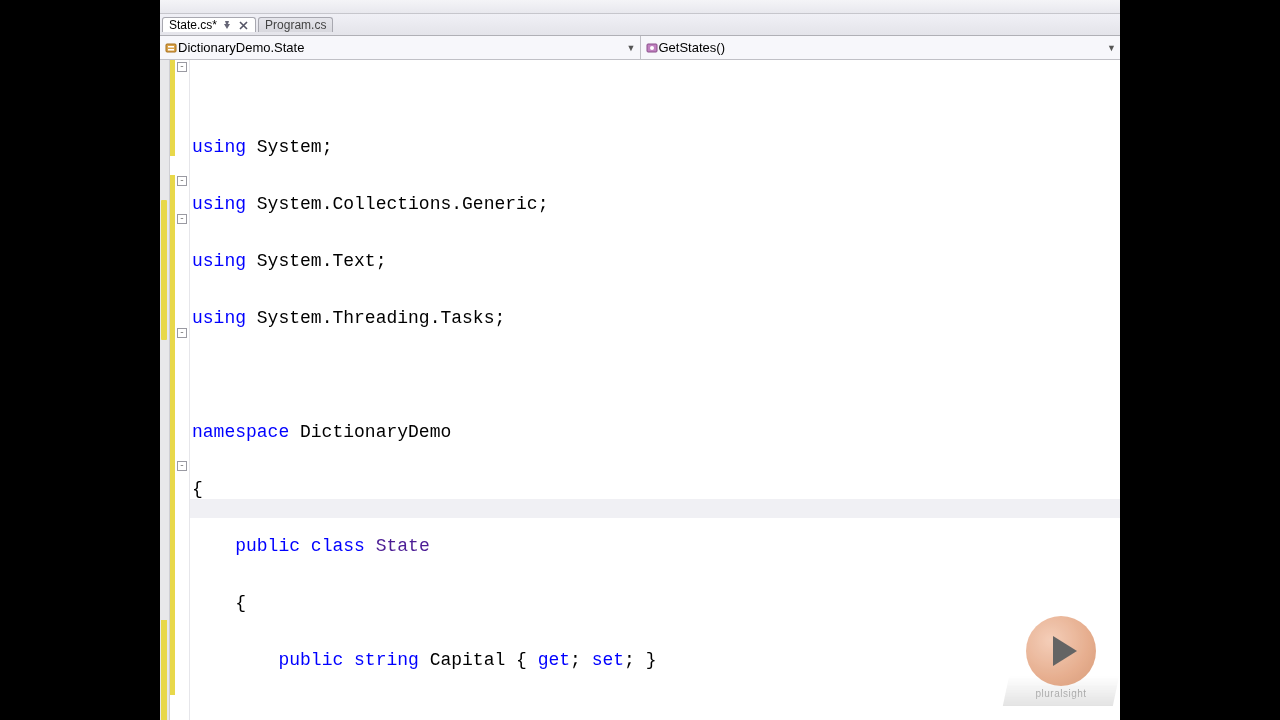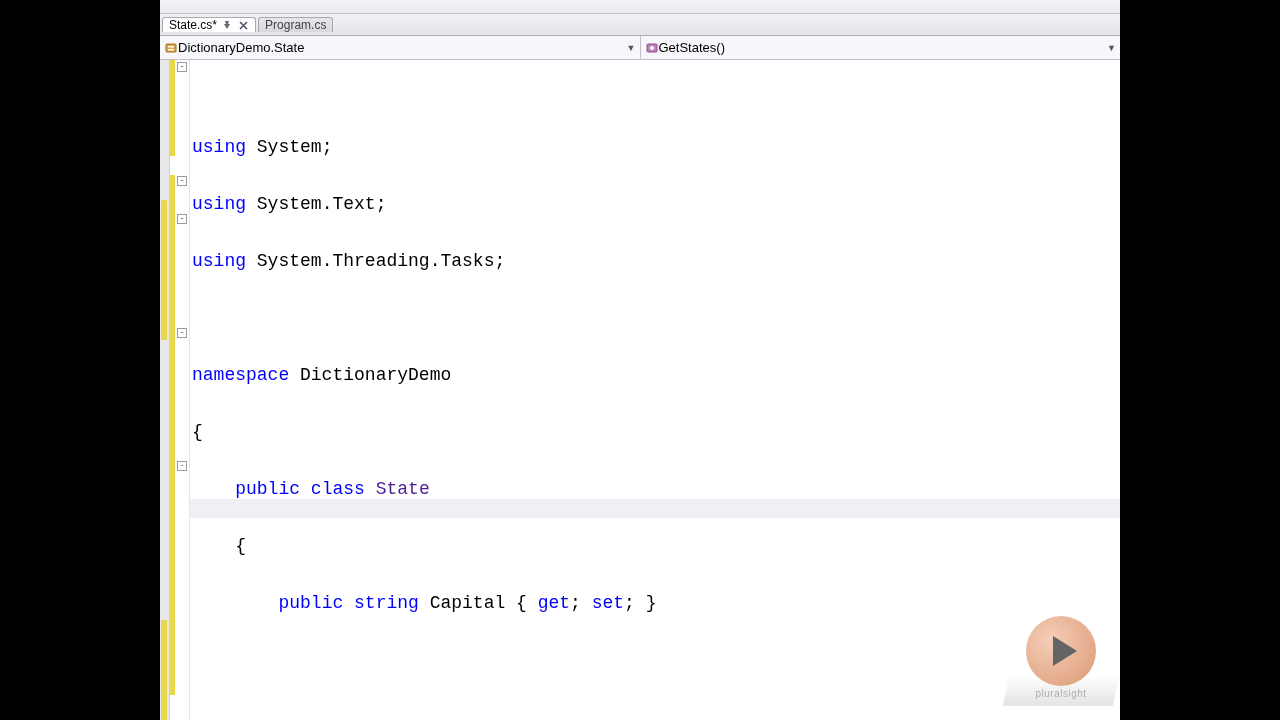--- a/index.html
+++ b/index.html
@@ -268,20 +268,21 @@
       <div class="box" style="top:2px">-</div>
       <div class="box" style="top:116px">-</div>
       <div class="box" style="top:154px">-</div>
       <div class="box" style="top:268px">-</div>
       <div class="box" style="top:401px">-</div>
     </div>
     <div class="code">
       <div class="hl-line" style="top:439px"></div>
 
       <div class="codeline"><span class="kw">using</span><span class="plain"> System;</span></div>
+      <div class="codeline"><span class="kw">using</span><span class="plain"> System.Collections.Generic;</span></div>
       <div class="codeline"><span class="kw">using</span><span class="plain"> System.Text;</span></div>
       <div class="codeline"><span class="kw">using</span><span class="plain"> System.Threading.Tasks;</span></div>
       <div class="codeline"></div>
       <div class="codeline"><span class="kw">namespace</span><span class="plain"> DictionaryDemo</span></div>
       <div class="codeline plain">{</div>
       <div class="codeline"><span class="plain">    </span><span class="kw">public</span><span class="plain"> </span><span class="kw">class</span><span class="plain"> </span><span class="type">State</span></div>
       <div class="codeline plain">    {</div>
       <div class="codeline"><span class="plain">        </span><span class="kw">public</span><span class="plain"> </span><span class="kw">string</span><span class="plain"> Capital { </span><span class="kw">get</span><span class="plain">; </span><span class="kw">set</span><span class="plain">; }</span></div>
       
       

